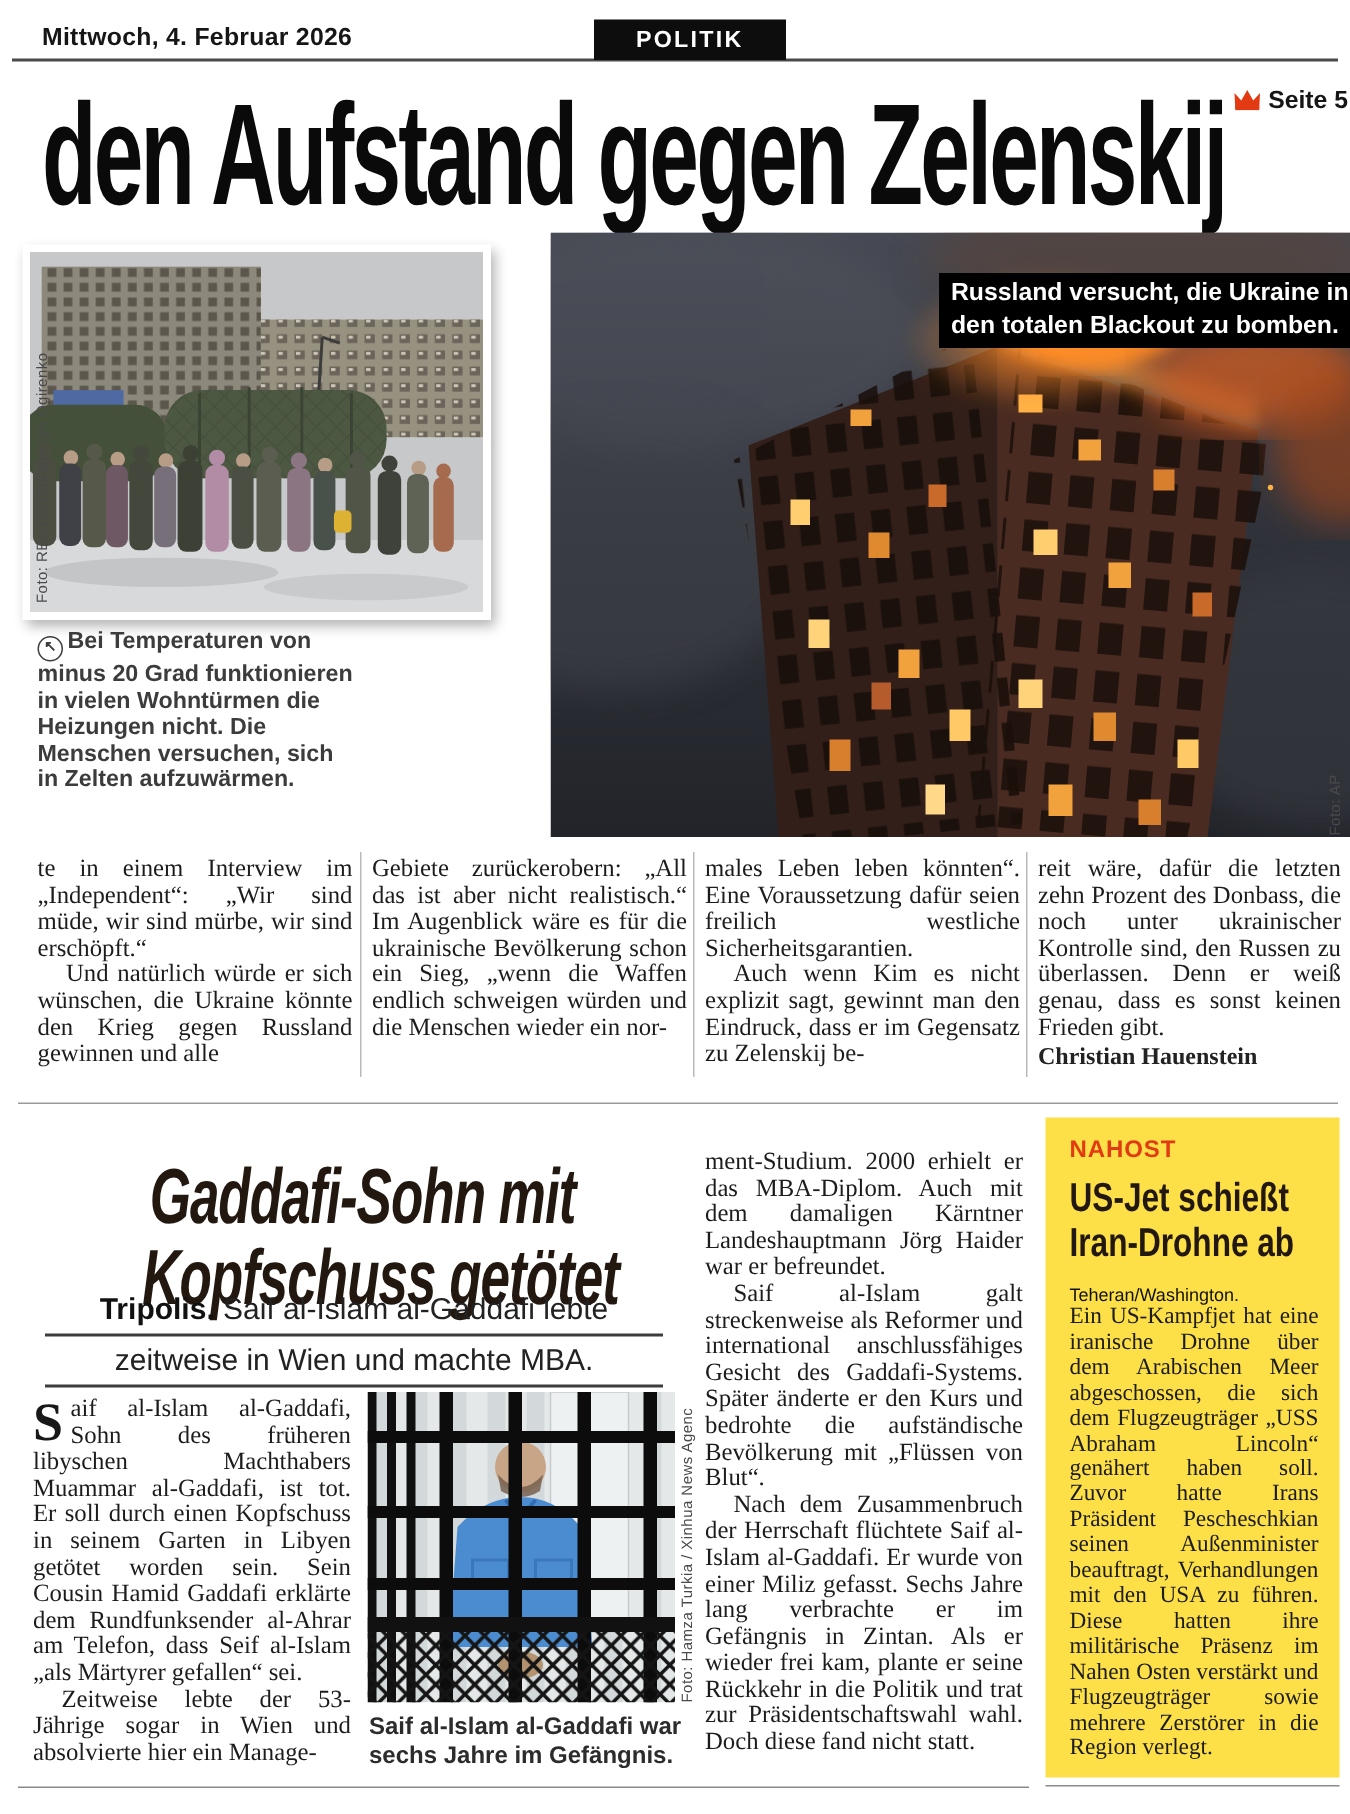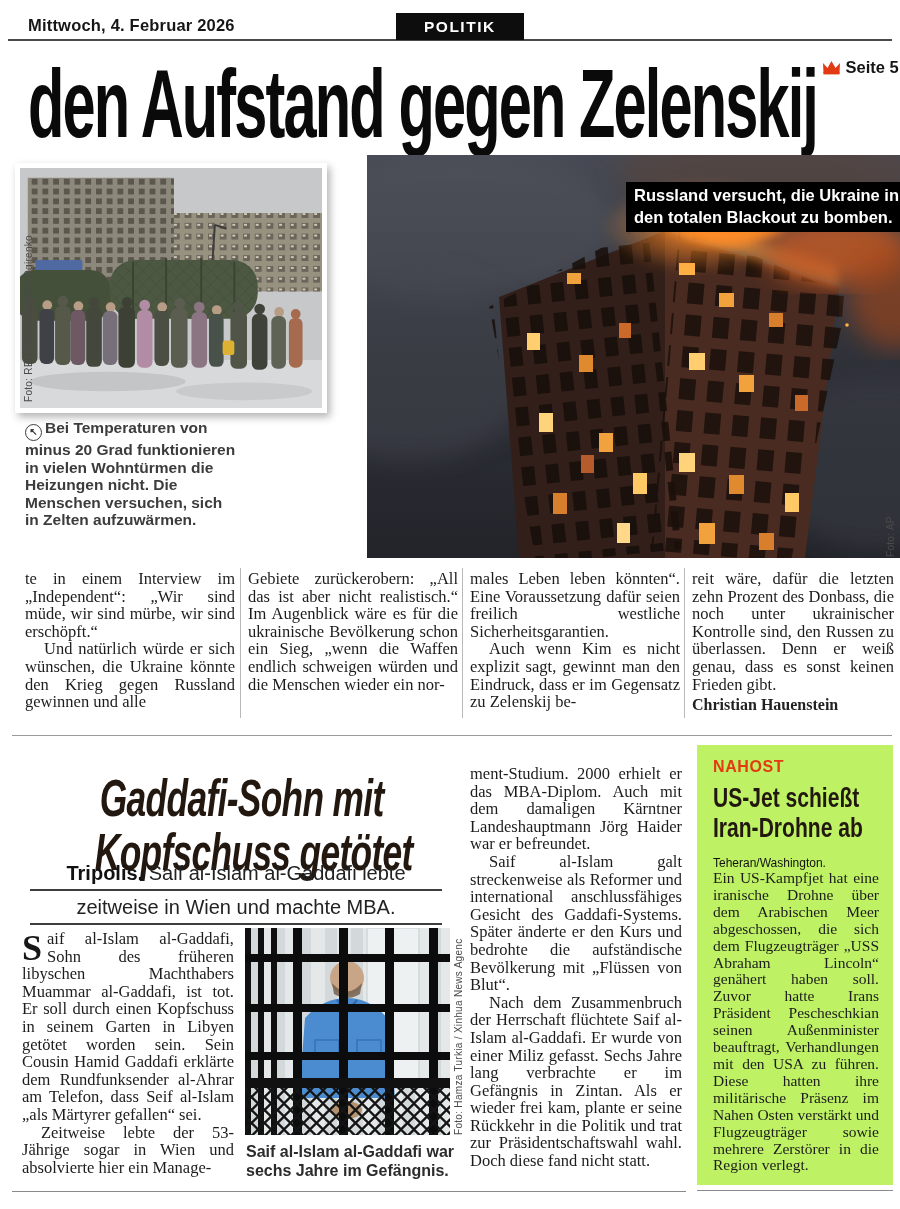--- a/index.html
+++ b/index.html
@@ -32,21 +32,21 @@
   .photo-cap{font-size:16px;line-height:19px;font-weight:700;color:#2c2c2c;}
   .credit{font-size:10px;color:#4a4a4a;writing-mode:vertical-rl;transform:rotate(180deg);
           letter-spacing:.3px;white-space:nowrap;}
   .byline{font-weight:700;font-size:16px;text-align:left;color:#222;}
   .dropcap{float:left;font-weight:700;font-size:36px;line-height:32px;padding:2px 5px 0 0;color:#181818;}
   
   .subhead{font-size:20px;color:#222;text-align:center;line-height:24px;}
   .subhead b{font-weight:700;color:#111;}
   .sub-rule{background:#3d3d3d;height:1.5px;}
   
-  .sidebar{background:#bef264;}
+  .sidebar{background:#fde047;}
   .kicker{font-weight:700;font-size:16px;letter-spacing:.6px;}
   .dateline{font-weight:400;font-size:12px;color:#111;}
   .side-body{font-family:"Liberation Serif",serif;font-size:15.5px;line-height:16.9px;
              text-align:justify;color:#1c1c1c;}
   .circ-icon{display:inline-block;width:15px;height:15px;border:1.6px solid #3c3c3c;border-radius:50%;
              font-size:10px;line-height:14px;text-align:center;vertical-align:-2px;margin-right:3px;color:#3c3c3c;}
 </style>
 </head>
 <body>
 

